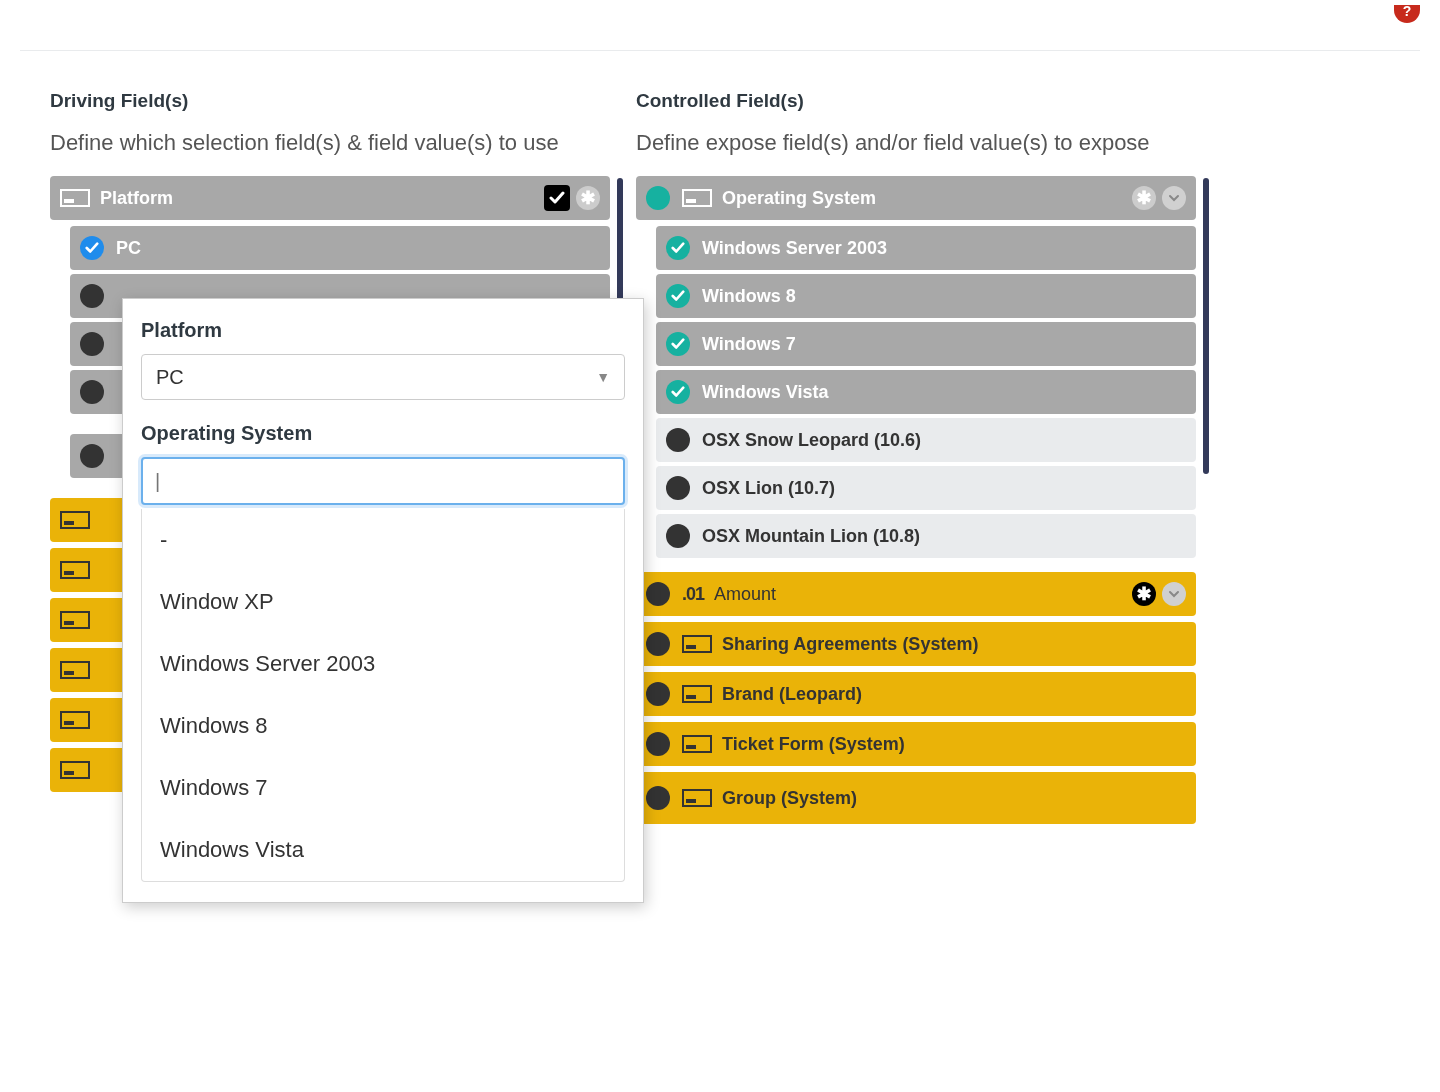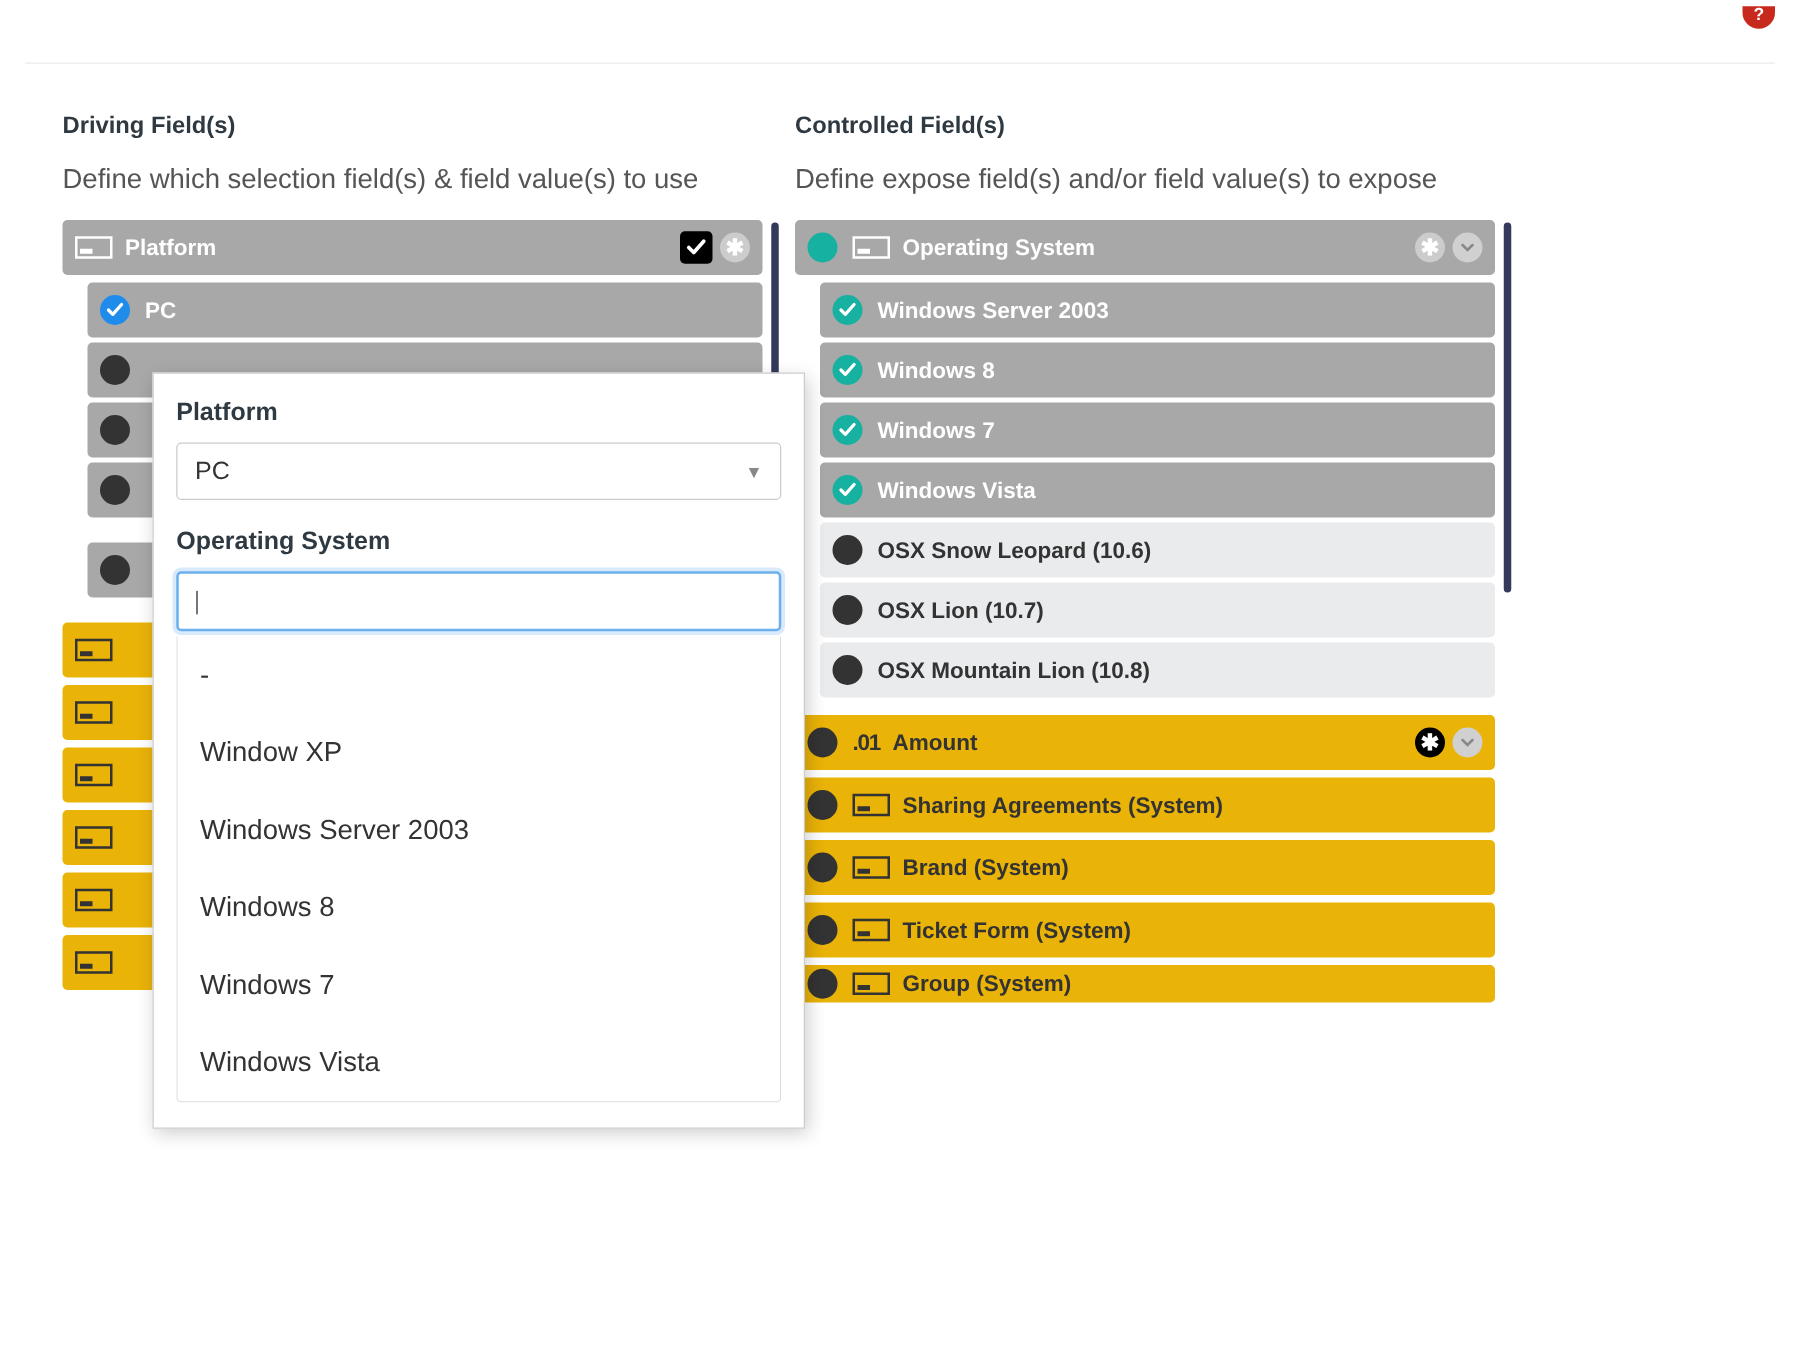--- a/index.html
+++ b/index.html
@@ -365,47 +365,47 @@
       <span class="dot"></span>
       <span class="txt">OSX Mountain Lion (10.8)</span>
     </div>
   </div>
 
   <div style="height:10px;"></div>
 
   <div class="row light">
     <span class="dot"></span>
     <span class="num-icon">.01</span>
-    <span class="txt" style="font-weight:700;">Amount</span>
+    <span class="txt" style="font-weight:400;">Amount</span>
     <span class="row-right">
       <span class="asterisk-circ blk">✱</span>
       <span class="down-circ">
           <svg viewBox="0 0 12 12">
             <path d="M2 4l4 4 4-4" stroke="#888" stroke-width="2" fill="none" stroke-linecap="round"></path>
           </svg>
         </span>
     </span>
   </div>
 
   <div class="row light">
     <span class="dot"></span>
     <span class="field-icon dark"></span>
     <span class="txt" style="font-weight:700;">Sharing Agreements (System)</span>
   </div>
   <div class="row light">
     <span class="dot"></span>
     <span class="field-icon dark"></span>
-    <span class="txt" style="font-weight:700;">Brand (System)</span>
+    <span class="txt" style="font-weight:700;">Brand (Leopard)</span>
   </div>
   <div class="row light">
     <span class="dot"></span>
     <span class="field-icon dark"></span>
     <span class="txt" style="font-weight:700;">Ticket Form (System)</span>
   </div>
-  <div class="row light" style="height:30px; overflow:hidden; margin-bottom:0;">
+  <div class="row light" style="height:52px; overflow:hidden; margin-bottom:0;">
     <span class="dot"></span>
     <span class="field-icon dark"></span>
     <span class="txt" style="font-weight:700;">Group (System)</span>
   </div>
 </div>
 <div class="scrollbar-fake" style="left:1203px; top:178px; height:296px;"></div>
 
 <div class="popup">
   <div class="popup-label">Platform</div>
   <div class="popup-select">

